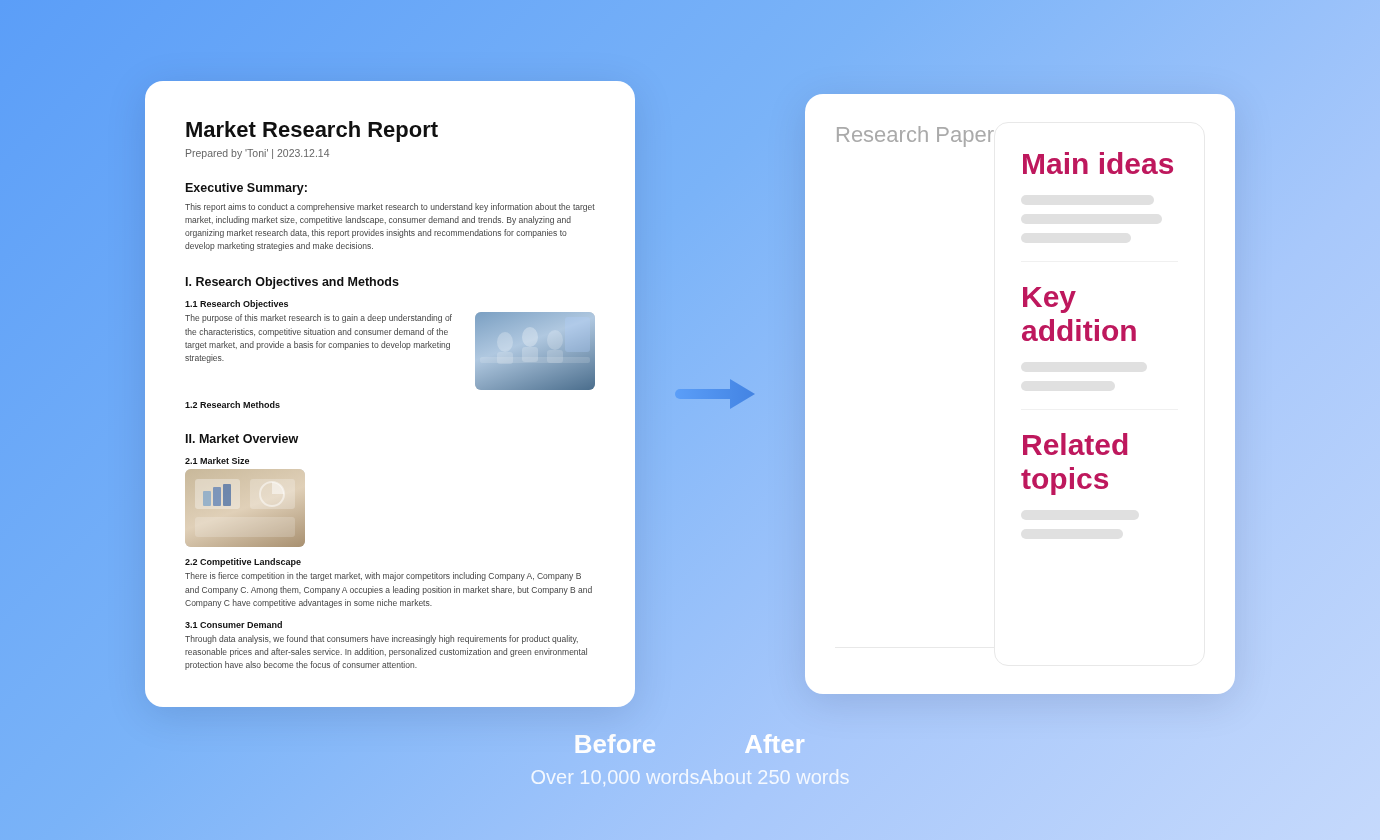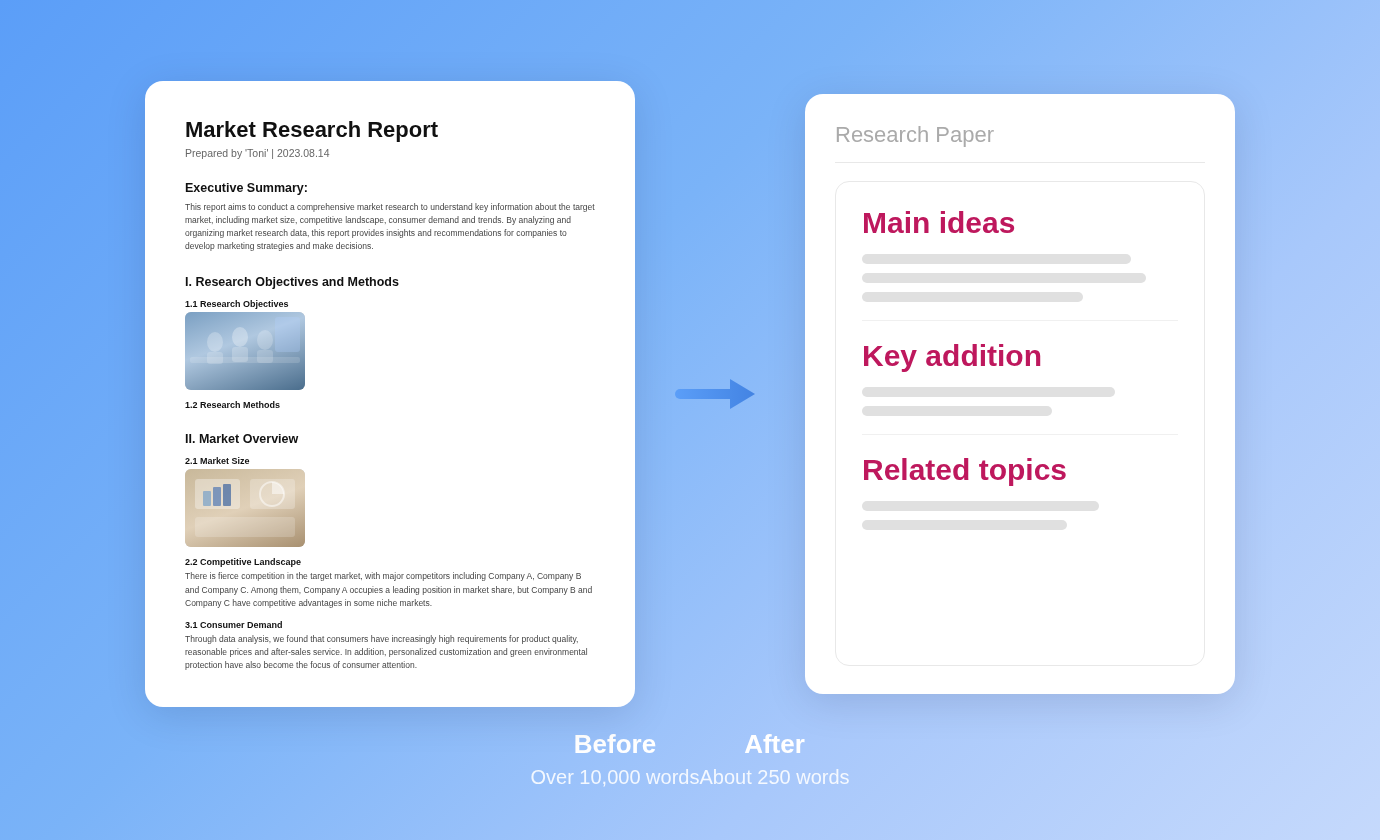--- a/index.html
+++ b/index.html
@@ -122,21 +122,21 @@
 
     
     .after-card {
       background: #fff;
       border-radius: 18px;
       width: 430px;
       min-height: 600px;
       padding: 28px 30px;
       box-shadow: 0 8px 40px rgba(0,0,50,0.13);
       display: flex;
-      flex-direction: column;
+      flex-direction: row;
       gap: 0;
     }
 
     .after-card-title {
       font-size: 22px;
       font-weight: 500;
       color: #aaa;
       margin-bottom: 18px;
       padding-bottom: 14px;
       border-bottom: 1.5px solid #e8e8e8;
@@ -197,28 +197,31 @@
       font-weight: 400;
     }
   </style>
 </head>
 <body>
 
 <div class="comparison-area">
 
   <div class="before-card">
     <div class="doc-title">Market Research Report</div>
-    <div class="doc-meta">Prepared by 'Toni'  |  2023.08.14</div>
+    <div class="doc-meta">Prepared by 'Toni'  |  2023.12.14</div>
 
     <div class="doc-section-title">Executive Summary:</div>
     <div class="doc-text">This report aims to conduct a comprehensive market research to understand key information about the target market, including market size, competitive landscape, consumer demand and trends. By analyzing and organizing market research data, this report provides insights and recommendations for companies to develop marketing strategies and make decisions.</div>
 
     <div class="doc-section-title">I. Research Objectives and Methods</div>
     <div class="doc-sub-title">1.1 Research Objectives</div>
     <div class="doc-row-with-img">
+      <div class="doc-texts">
+        <div class="doc-text">The purpose of this market research is to gain a deep understanding of the characteristics, competitive situation and consumer demand of the target market, and provide a basis for companies to develop marketing strategies.</div>
+      </div>
       <div class="doc-img-placeholder">
         <div class="img-meeting">
           <svg width="120" height="78" viewBox="0 0 120 78" style="position:absolute;top:0;left:0;">
 
             <rect x="5" y="45" width="110" height="6" rx="2" fill="rgba(255,255,255,0.15)"></rect>
 
             <ellipse cx="30" cy="30" rx="8" ry="10" fill="rgba(255,255,255,0.25)"></ellipse>
             <rect x="22" y="40" width="16" height="12" rx="3" fill="rgba(255,255,255,0.2)"></rect>
             <ellipse cx="55" cy="25" rx="8" ry="10" fill="rgba(255,255,255,0.3)"></ellipse>
             <rect x="47" y="35" width="16" height="15" rx="3" fill="rgba(255,255,255,0.22)"></rect>

